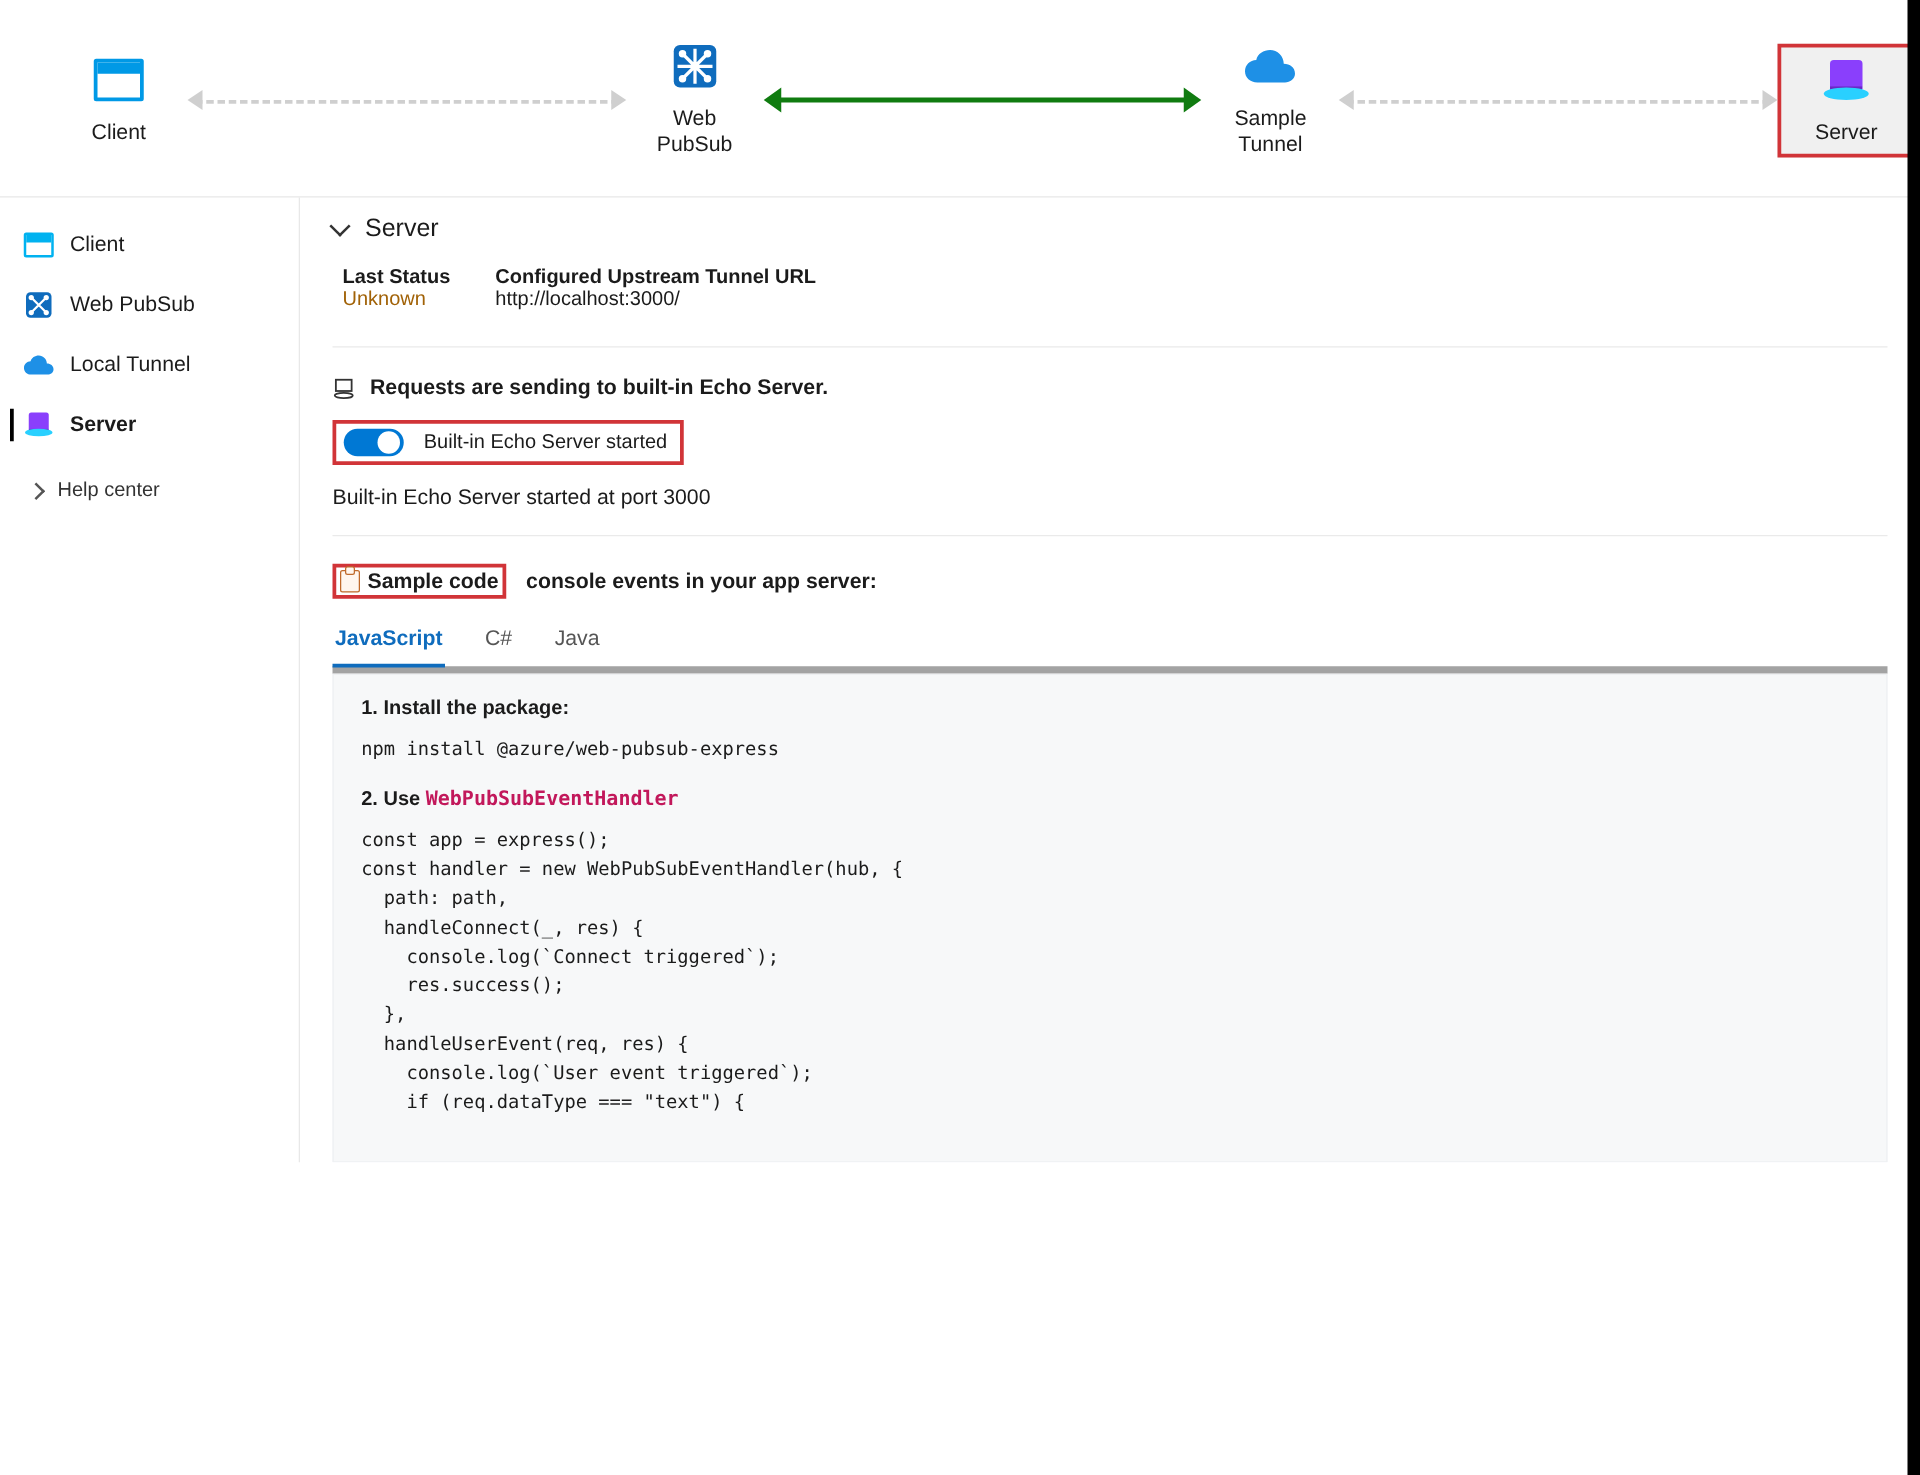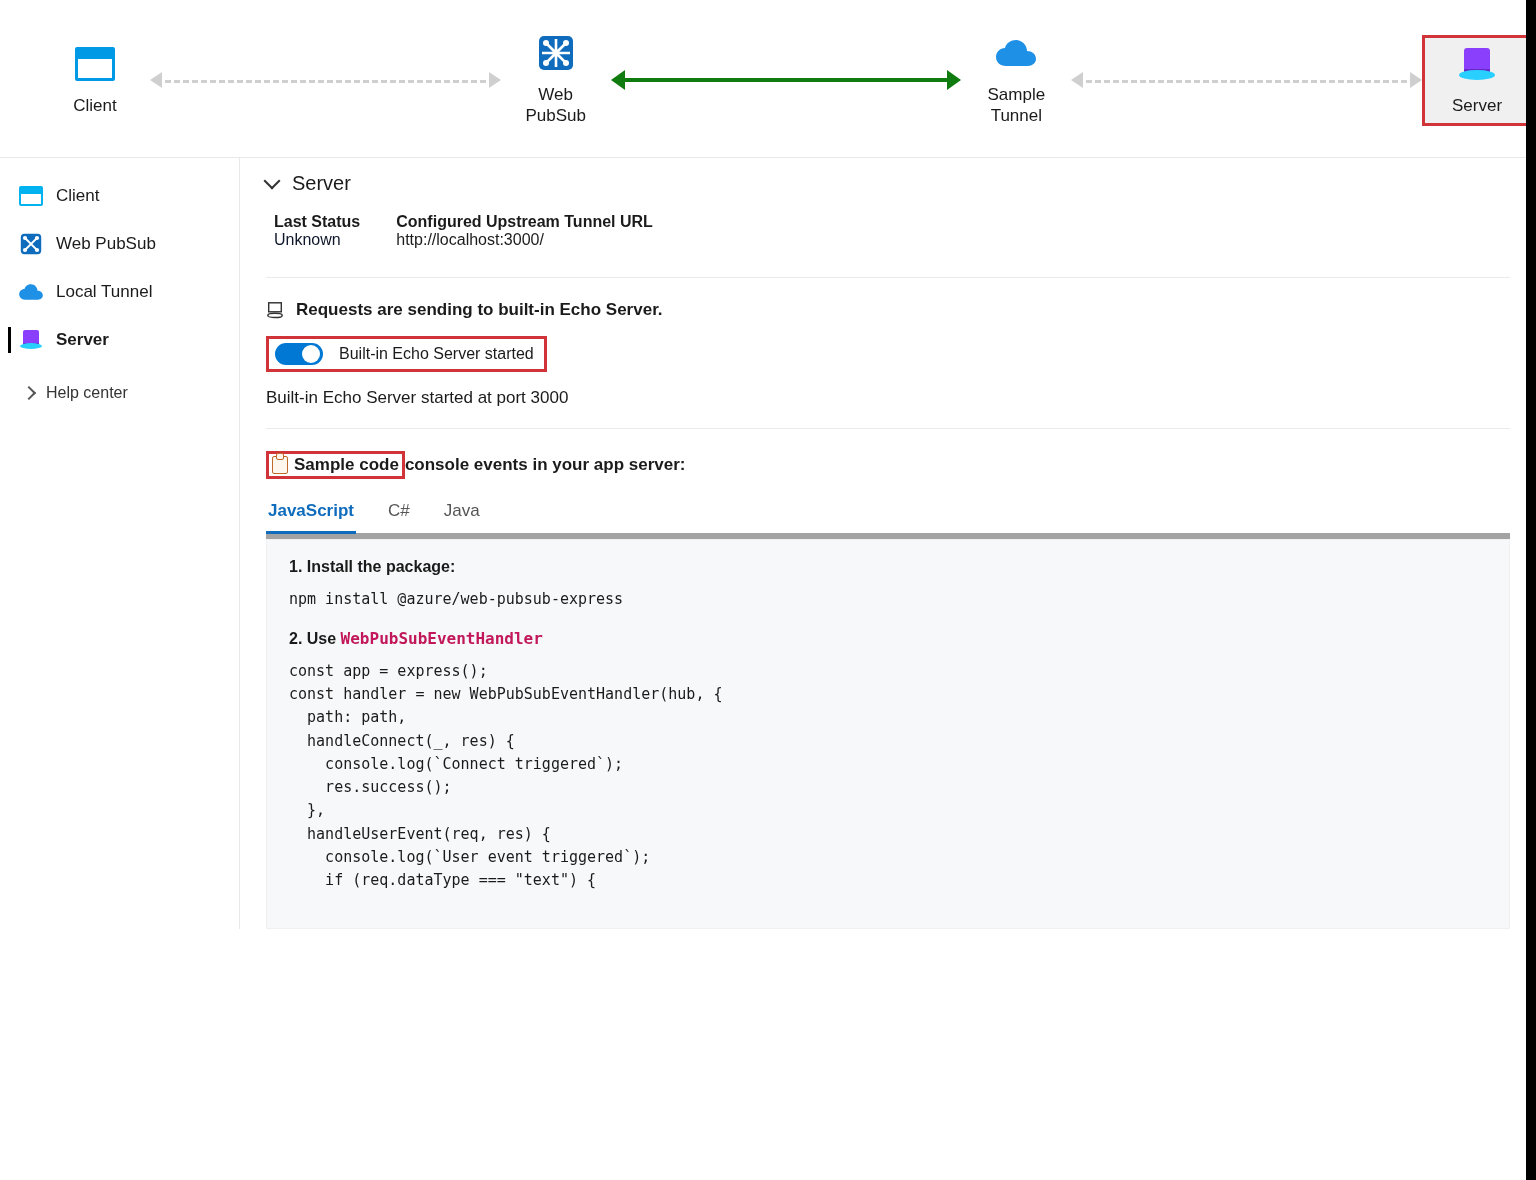--- a/index.html
+++ b/index.html
@@ -47,35 +47,35 @@
   .side-item{position:relative}
   .side-help{display:flex;align-items:center;gap:12px;padding:20px 14px 11px 24px;font-size:16px;color:#333;cursor:pointer}
   .chevron{width:10px;height:10px;border-right:2px solid #555;border-bottom:2px solid #555;transform:rotate(-45deg)}
 
   .main{flex:1;padding:14px 26px 0 26px;overflow:auto}
   .section-header{display:flex;align-items:center;gap:14px;font-size:20px;margin-bottom:18px}
   .section-header .caret{width:12px;height:12px;border-right:2px solid #333;border-bottom:2px solid #333;transform:rotate(45deg);margin-top:-4px}
 
   .kv{display:flex;gap:36px;margin-left:8px;margin-bottom:28px}
   .kv .k{font-weight:700;font-size:16px}
-  .kv .v{font-size:16px;color:#0f172a}
+  .kv .v{font-size:16px;color:#a16207}
   .kv .v.strong{color:#1b1b1b}
   .divider{border-top:1px solid #eaeaea;margin:0 0 22px 0}
 
-  .line{display:flex;align-items:center;gap:12px;font-size:17px;font-weight:700;margin-bottom:16px}
+  .line{display:flex;align-items:flex-end;gap:12px;font-size:17px;font-weight:700;margin-bottom:16px}
   .server-mini{width:18px;height:18px}
 
   .toggle-wrap{display:inline-flex;align-items:center;gap:16px;border:3px solid #d13438;padding:4px 10px 4px 6px;margin-bottom:16px}
   .toggle{width:48px;height:22px;border-radius:12px;background:#0078d4;position:relative;cursor:pointer}
   .toggle::after{content:"";position:absolute;right:3px;top:2px;width:18px;height:18px;border-radius:50%;background:#fff}
   .toggle-label{font-size:16px}
 
   .subhead{font-weight:400;font-size:17px;margin-bottom:20px}
 
-  .sample-row{display:flex;align-items:center;gap:0;font-size:17px;font-weight:700;margin-bottom:14px}
+  .sample-row{display:flex;align-items:center;gap:16px;font-size:17px;font-weight:700;margin-bottom:14px}
   .sample-row .hl{border:3px solid #d13438;padding:1px 3px;display:inline-flex;align-items:center;gap:6px}
   .clipboard{width:16px;height:18px;border:1.5px solid #c06a2b;border-radius:2px;position:relative;background:#fff6ee}
   .clipboard::before{content:"";position:absolute;top:-4px;left:3px;right:3px;height:5px;border:1.5px solid #c06a2b;border-radius:2px;background:#fff6ee}
 
   .tabs{display:flex;gap:30px;border-bottom:6px solid #a3a3a3;margin-bottom:0}
   .tab{padding:8px 2px 10px 2px;font-size:17px;color:#555;cursor:pointer}
   .tab.active{color:#0f6cbd;font-weight:600;border-bottom:3px solid #0f6cbd;margin-bottom:-1px}
 
   .codebox{background:#f7f8f9;border:1px solid #eef0f2;padding:18px 22px;font-size:15px}
   .codebox h4{margin:0 0 12px 0;font-size:16px}

